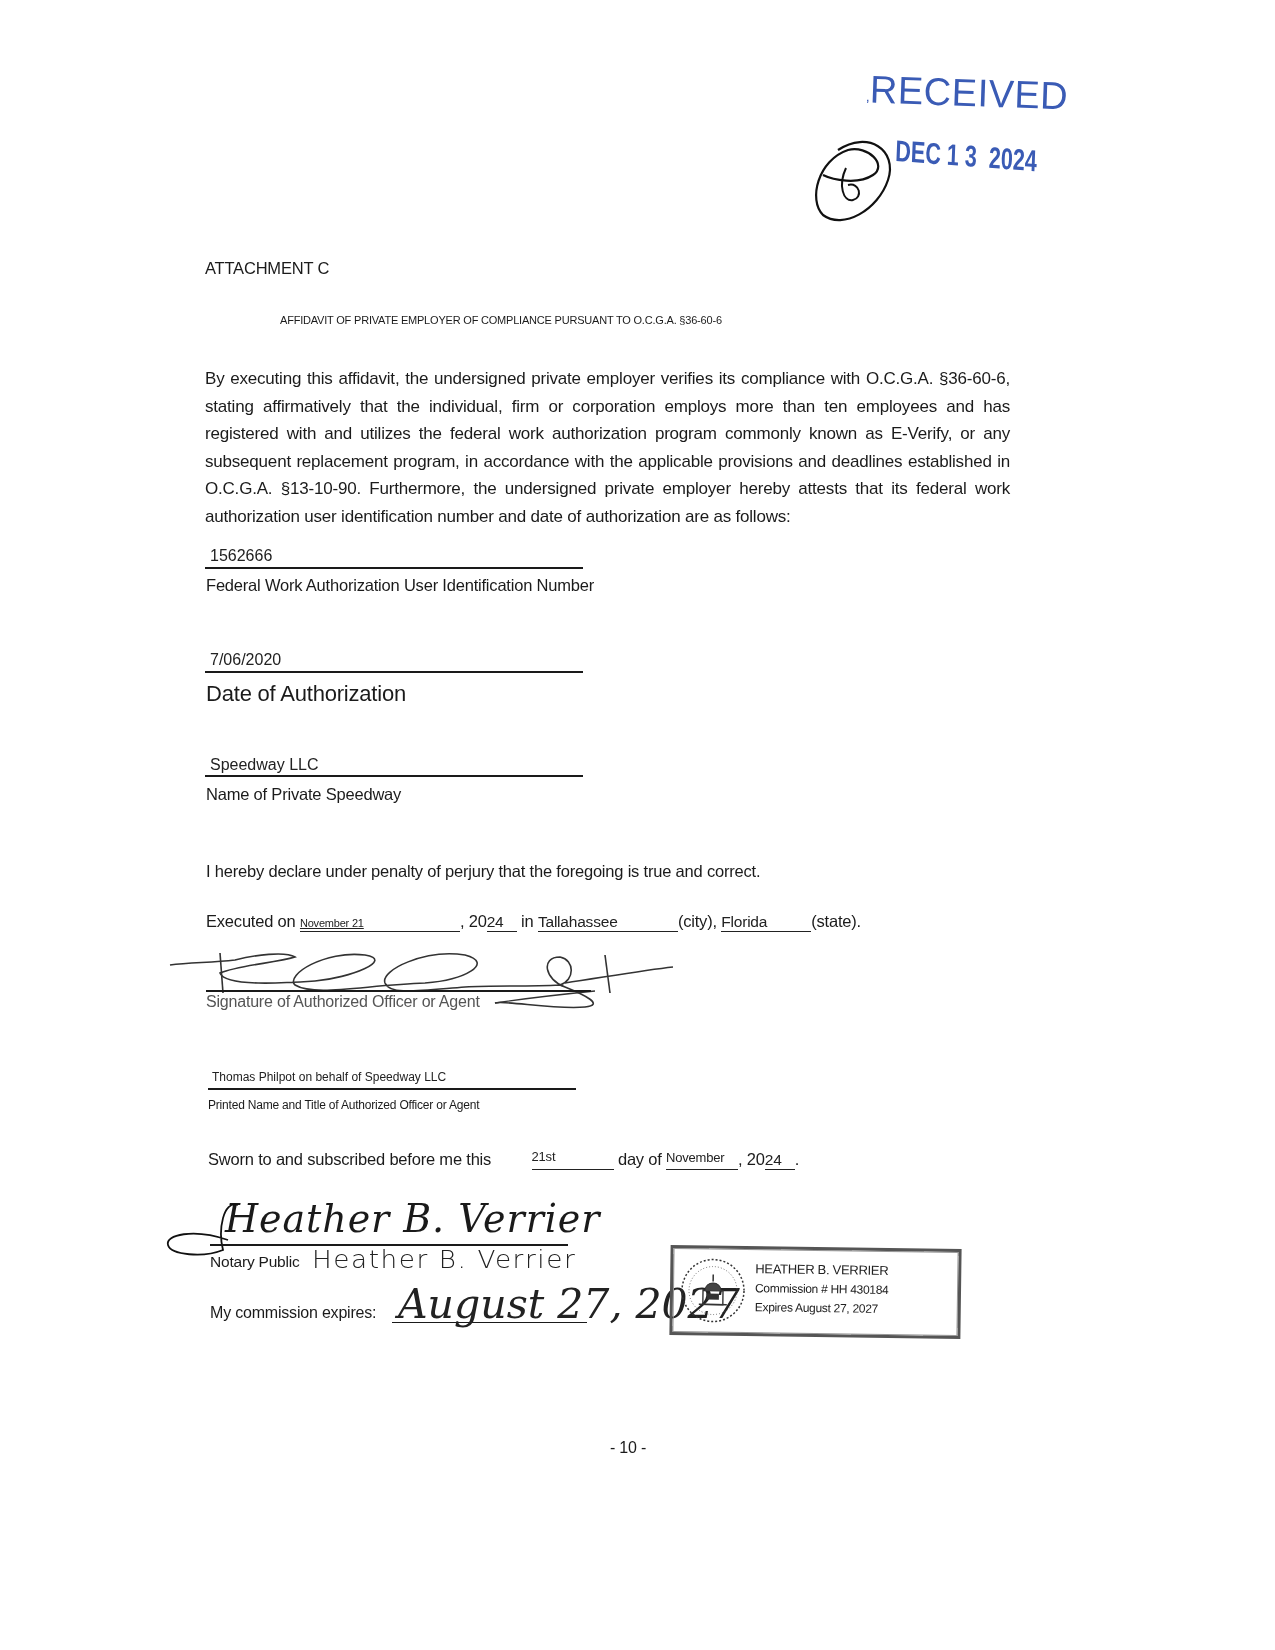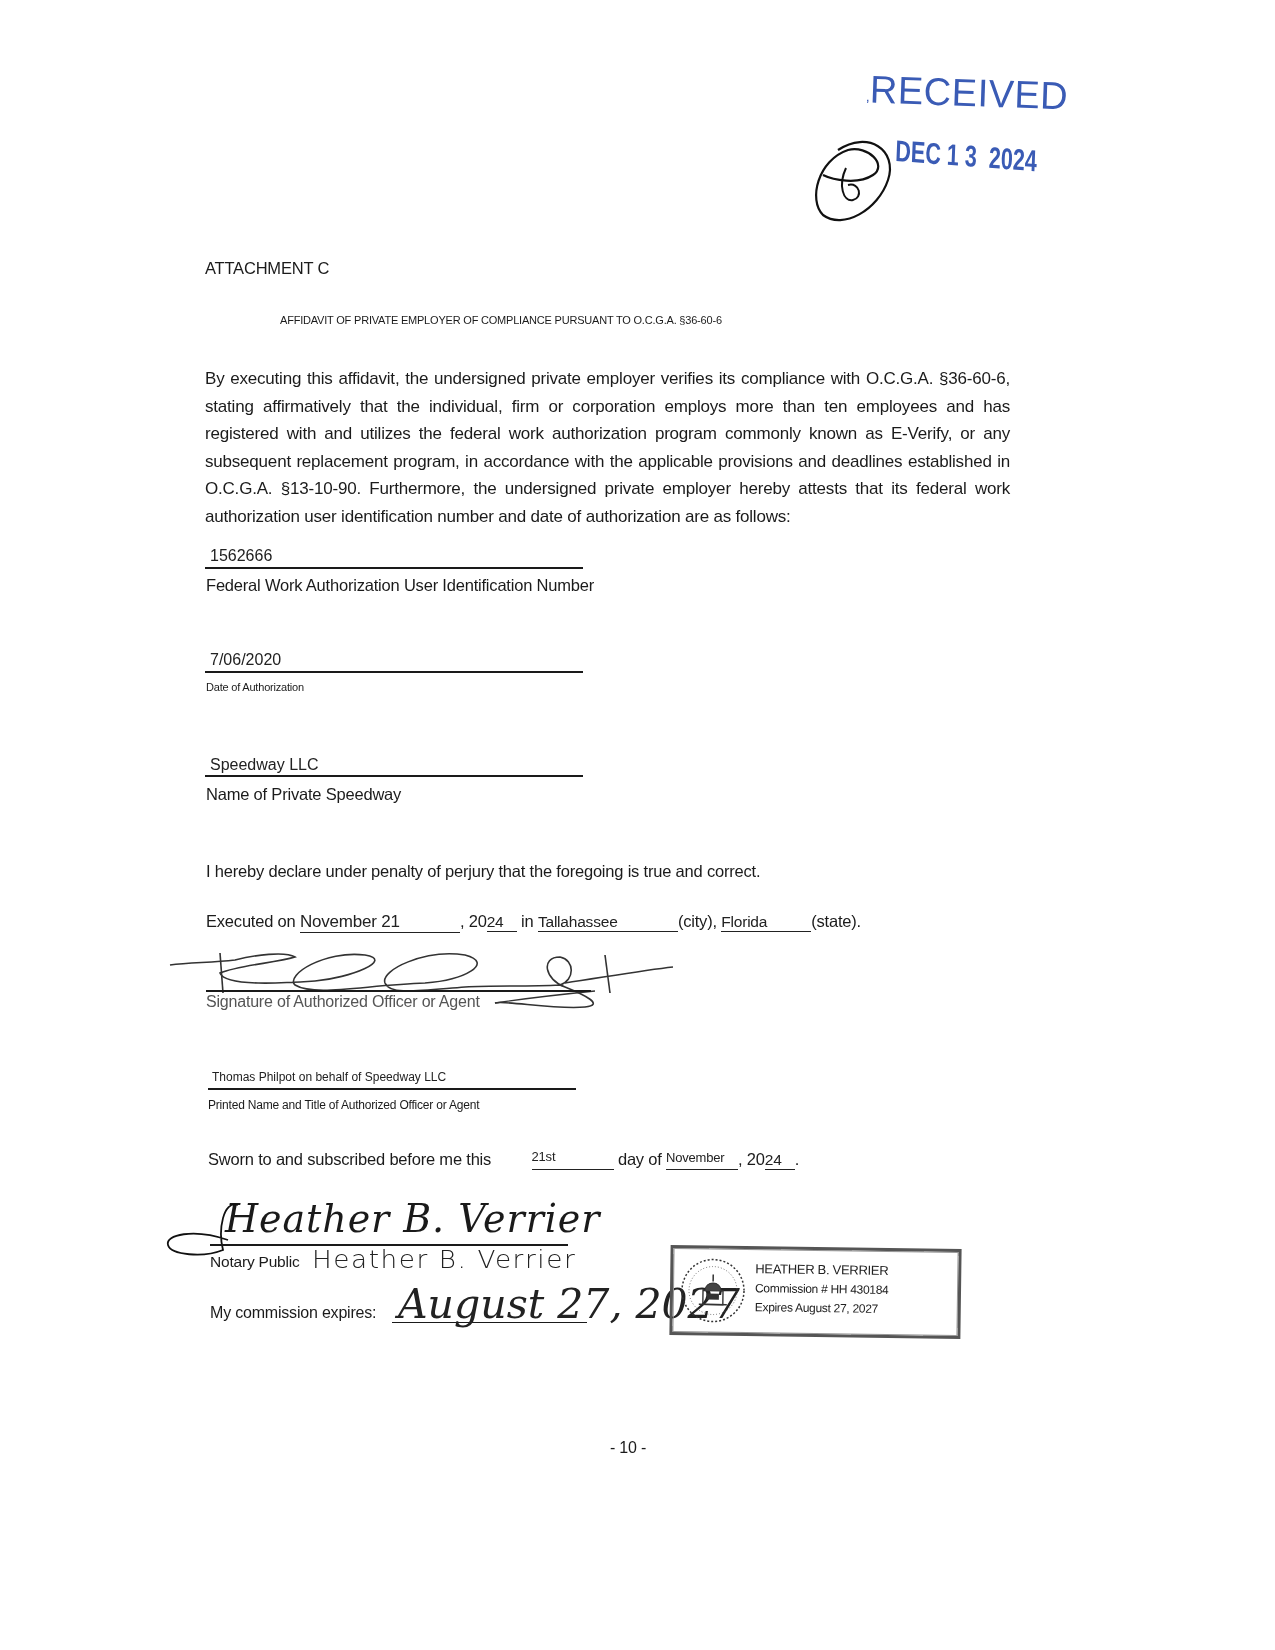--- a/index.html
+++ b/index.html
@@ -31,32 +31,32 @@
 <div class="abs body-text" style="left:280px; top:314px; font-size:11px;">AFFIDAVIT OF PRIVATE EMPLOYER OF COMPLIANCE PURSUANT TO O.C.G.A. §36-60-6</div>
 
 <div class="abs body-text para" style="left:205px; top:365px; font-size:17px;">By executing this affidavit, the undersigned private employer verifies its compliance with O.C.G.A. §36-60-6, stating affirmatively that the individual, firm or corporation employs more than ten employees and has registered with and utilizes the federal work authorization program commonly known as E-Verify, or any subsequent replacement program, in accordance with the applicable provisions and deadlines established in O.C.G.A. §13-10-90.  Furthermore, the undersigned private employer hereby attests that its federal work authorization user identification number and date of authorization are as follows:</div>
 
 <div class="abs filled" style="left:210px; top:547px;">1562666</div>
 <div class="abs uline" style="left:205px; top:567px; width:378px;"></div>
 <div class="abs body-text" style="left:206px; top:576px; font-size:16.5px;">Federal Work Authorization User Identification Number</div>
 
 <div class="abs filled" style="left:210px; top:651px;">7/06/2020</div>
 <div class="abs uline" style="left:205px; top:671px; width:378px;"></div>
-<div class="abs body-text" style="left:206px; top:681px; font-size:11px;">Date of Authorization</div>
+<div class="abs body-text" style="left:206px; top:681px; font-size:22px;">Date of Authorization</div>
 
 <div class="abs filled" style="left:210px; top:756px;">Speedway LLC</div>
 <div class="abs uline" style="left:205px; top:775px; width:378px;"></div>
 <div class="abs body-text" style="left:206px; top:785px; font-size:16.5px;">Name of Private Speedway</div>
 
 <div class="abs body-text" style="left:206px; top:862px; font-size:16.5px;">I hereby declare under penalty of perjury that the foregoing is true and correct.</div>
 
 <div class="abs body-text" style="left:206px; top:912px; font-size:16.5px; white-space:nowrap;">
   <span>Executed on</span>
   <span class="thin-uline" style="width:160px; position:relative; top:0;">
-    <span class="filled" style="font-size:17px;">November 21</span>
+    <span class="filled" style="font-size:11px;text-decoration:underline;">November 21</span>
   </span><span>, 20</span><span class="thin-uline" style="width:30px;"><span class="filled" style="font-size:15.5px;">24</span></span>
   <span>in</span>
   <span class="thin-uline" style="width:140px;"><span class="filled" style="font-size:15.5px;">Tallahassee</span></span><span>(city),</span>
   <span class="thin-uline" style="width:90px;"><span class="filled" style="font-size:15.5px;">Florida</span></span><span>(state).</span>
 </div>
 
 <svg class="abs" style="left:165px; top:945px;" width="520" height="80" viewBox="0 0 520 80">
   <path d="M5 20 C 25 17, 45 18, 70 15 C 90 10, 120 6, 130 12 C 110 18, 75 20, 55 28 C 60 42, 120 38, 150 36 C 185 33, 230 15, 200 10 C 160 5, 120 30, 130 40 C 150 52, 200 40, 260 38 C 300 35, 330 18, 300 10 C 260 4, 215 25, 220 38 C 225 50, 250 46, 300 42 C 330 40, 360 42, 395 40 C 410 35, 410 15, 395 12 C 375 12, 380 35, 400 42 C 420 50, 440 60, 420 62 C 390 65, 340 55, 330 58" fill="none" stroke="#333" stroke-width="1.6"></path>
   <path d="M55 8 L 58 48" fill="none" stroke="#333" stroke-width="1.6"></path>
   <path d="M440 10 L 445 48" fill="none" stroke="#333" stroke-width="1.6"></path>

